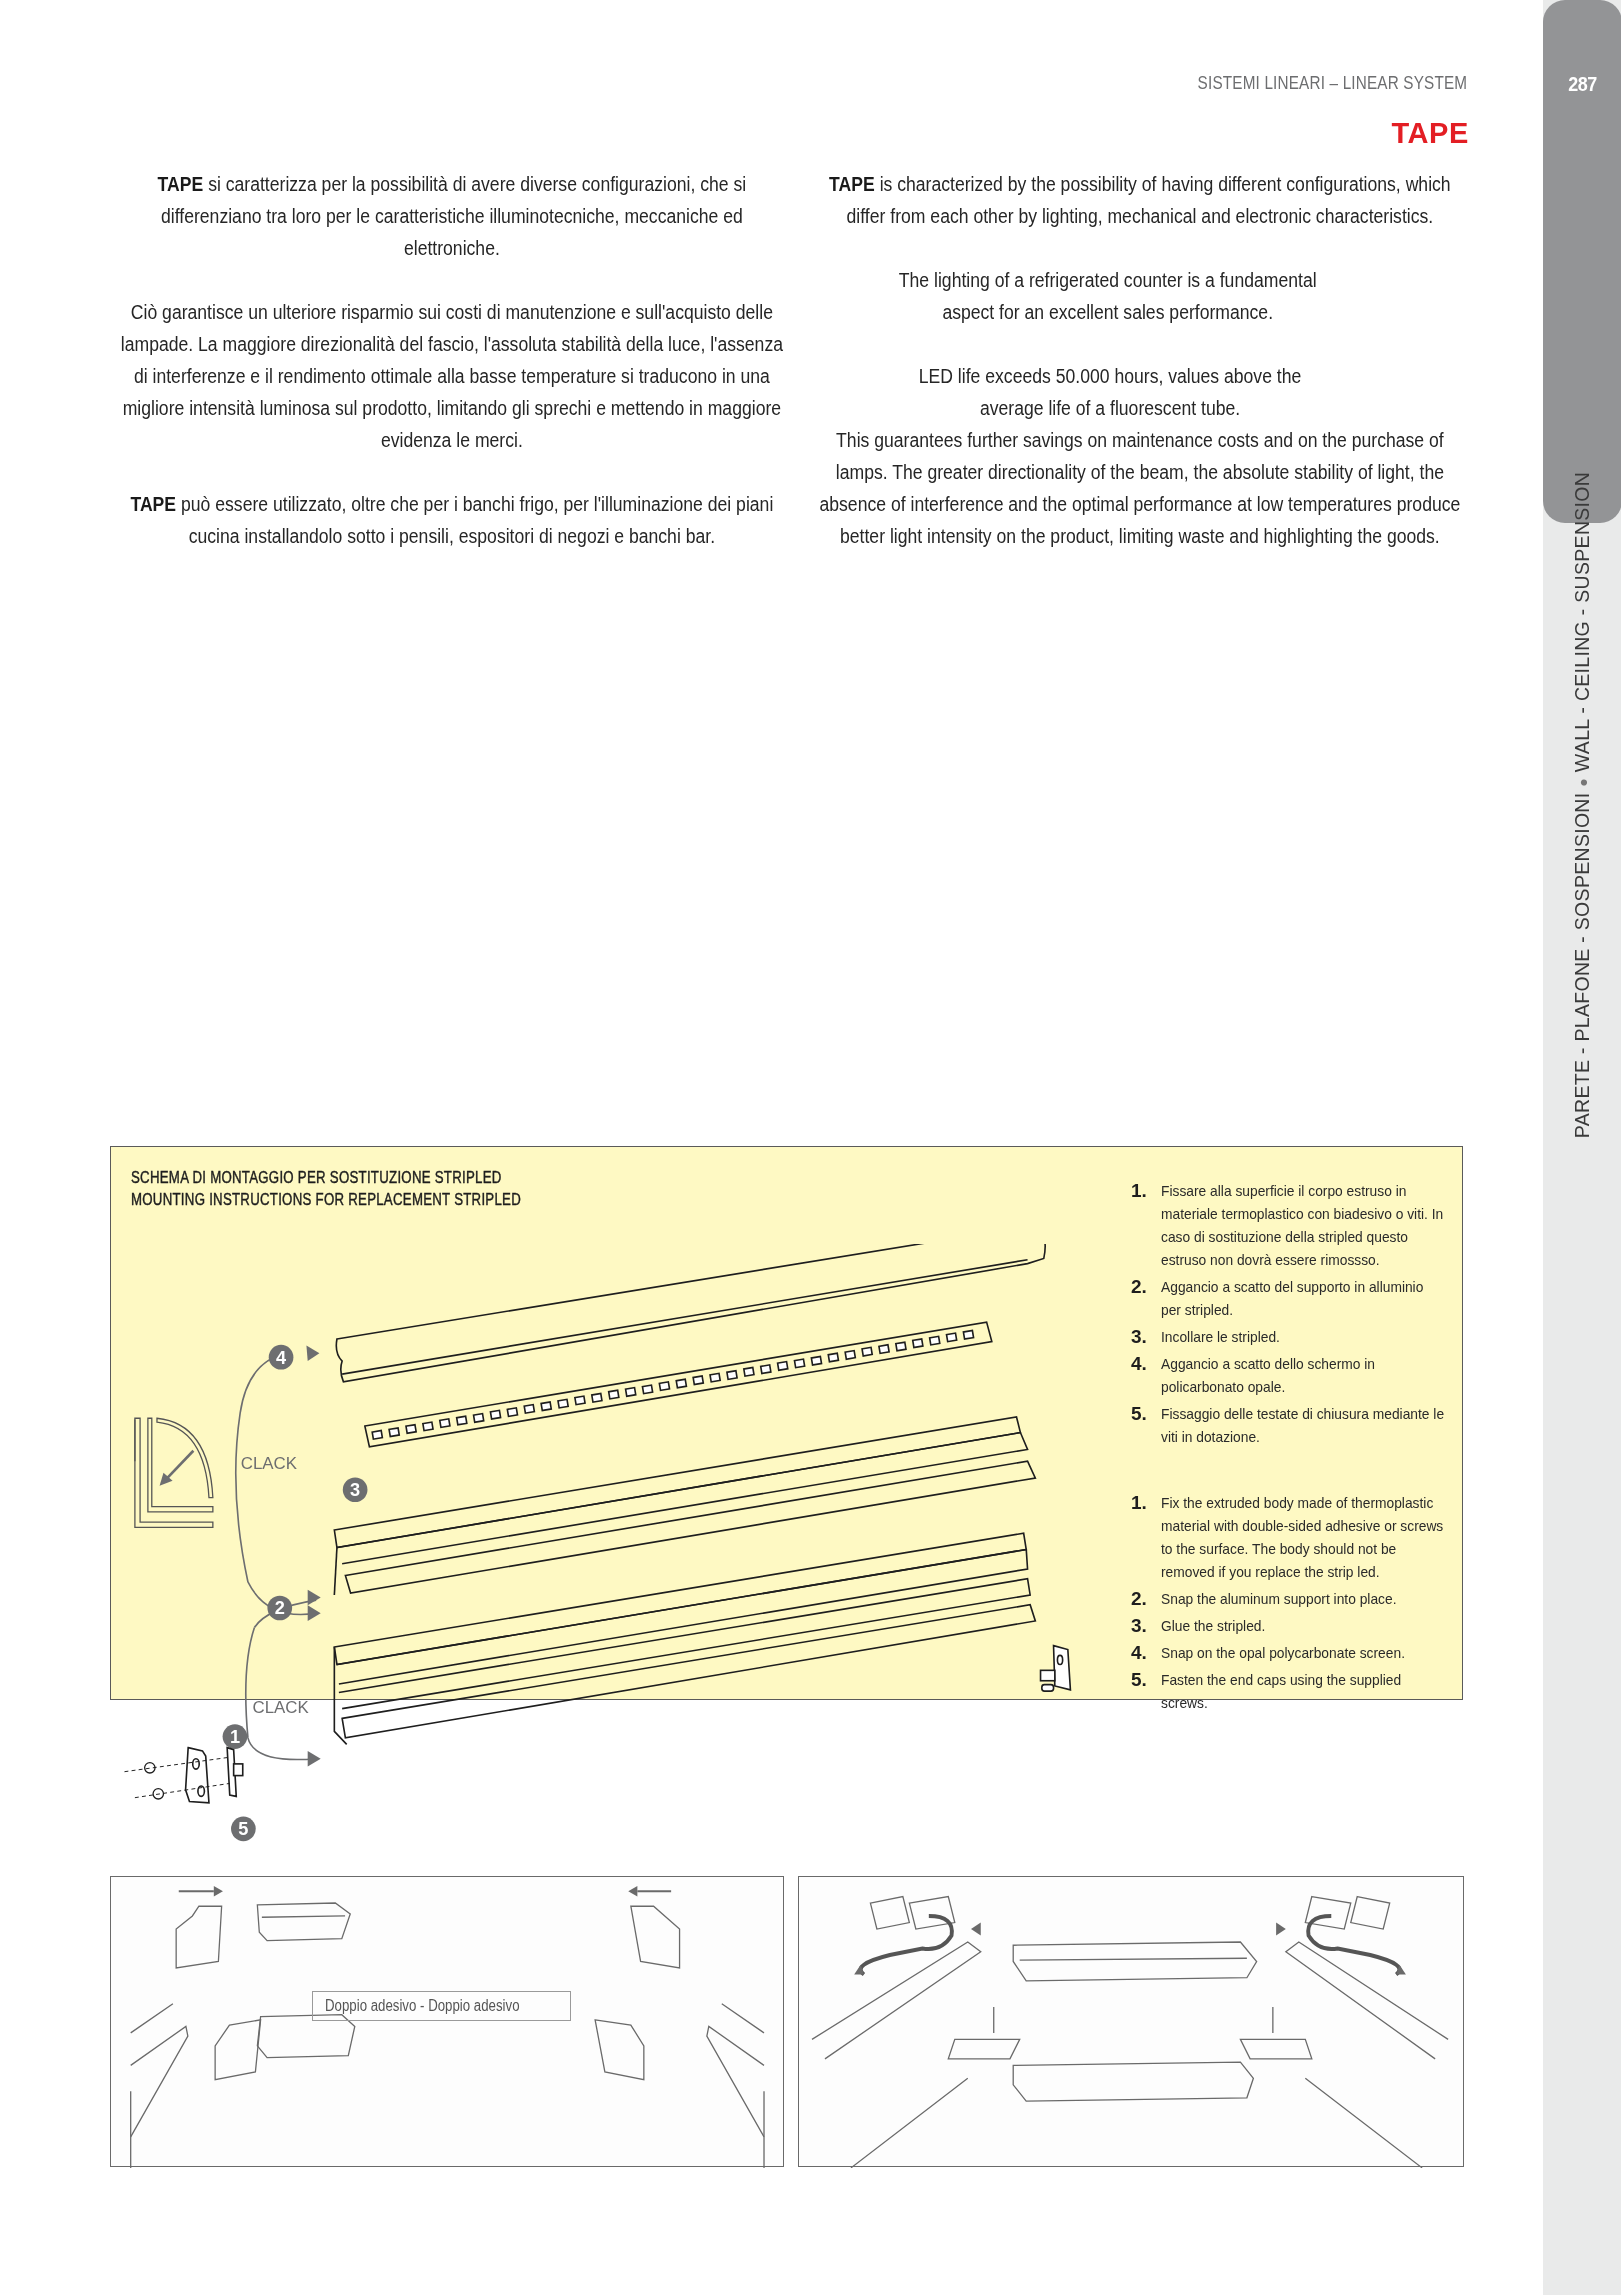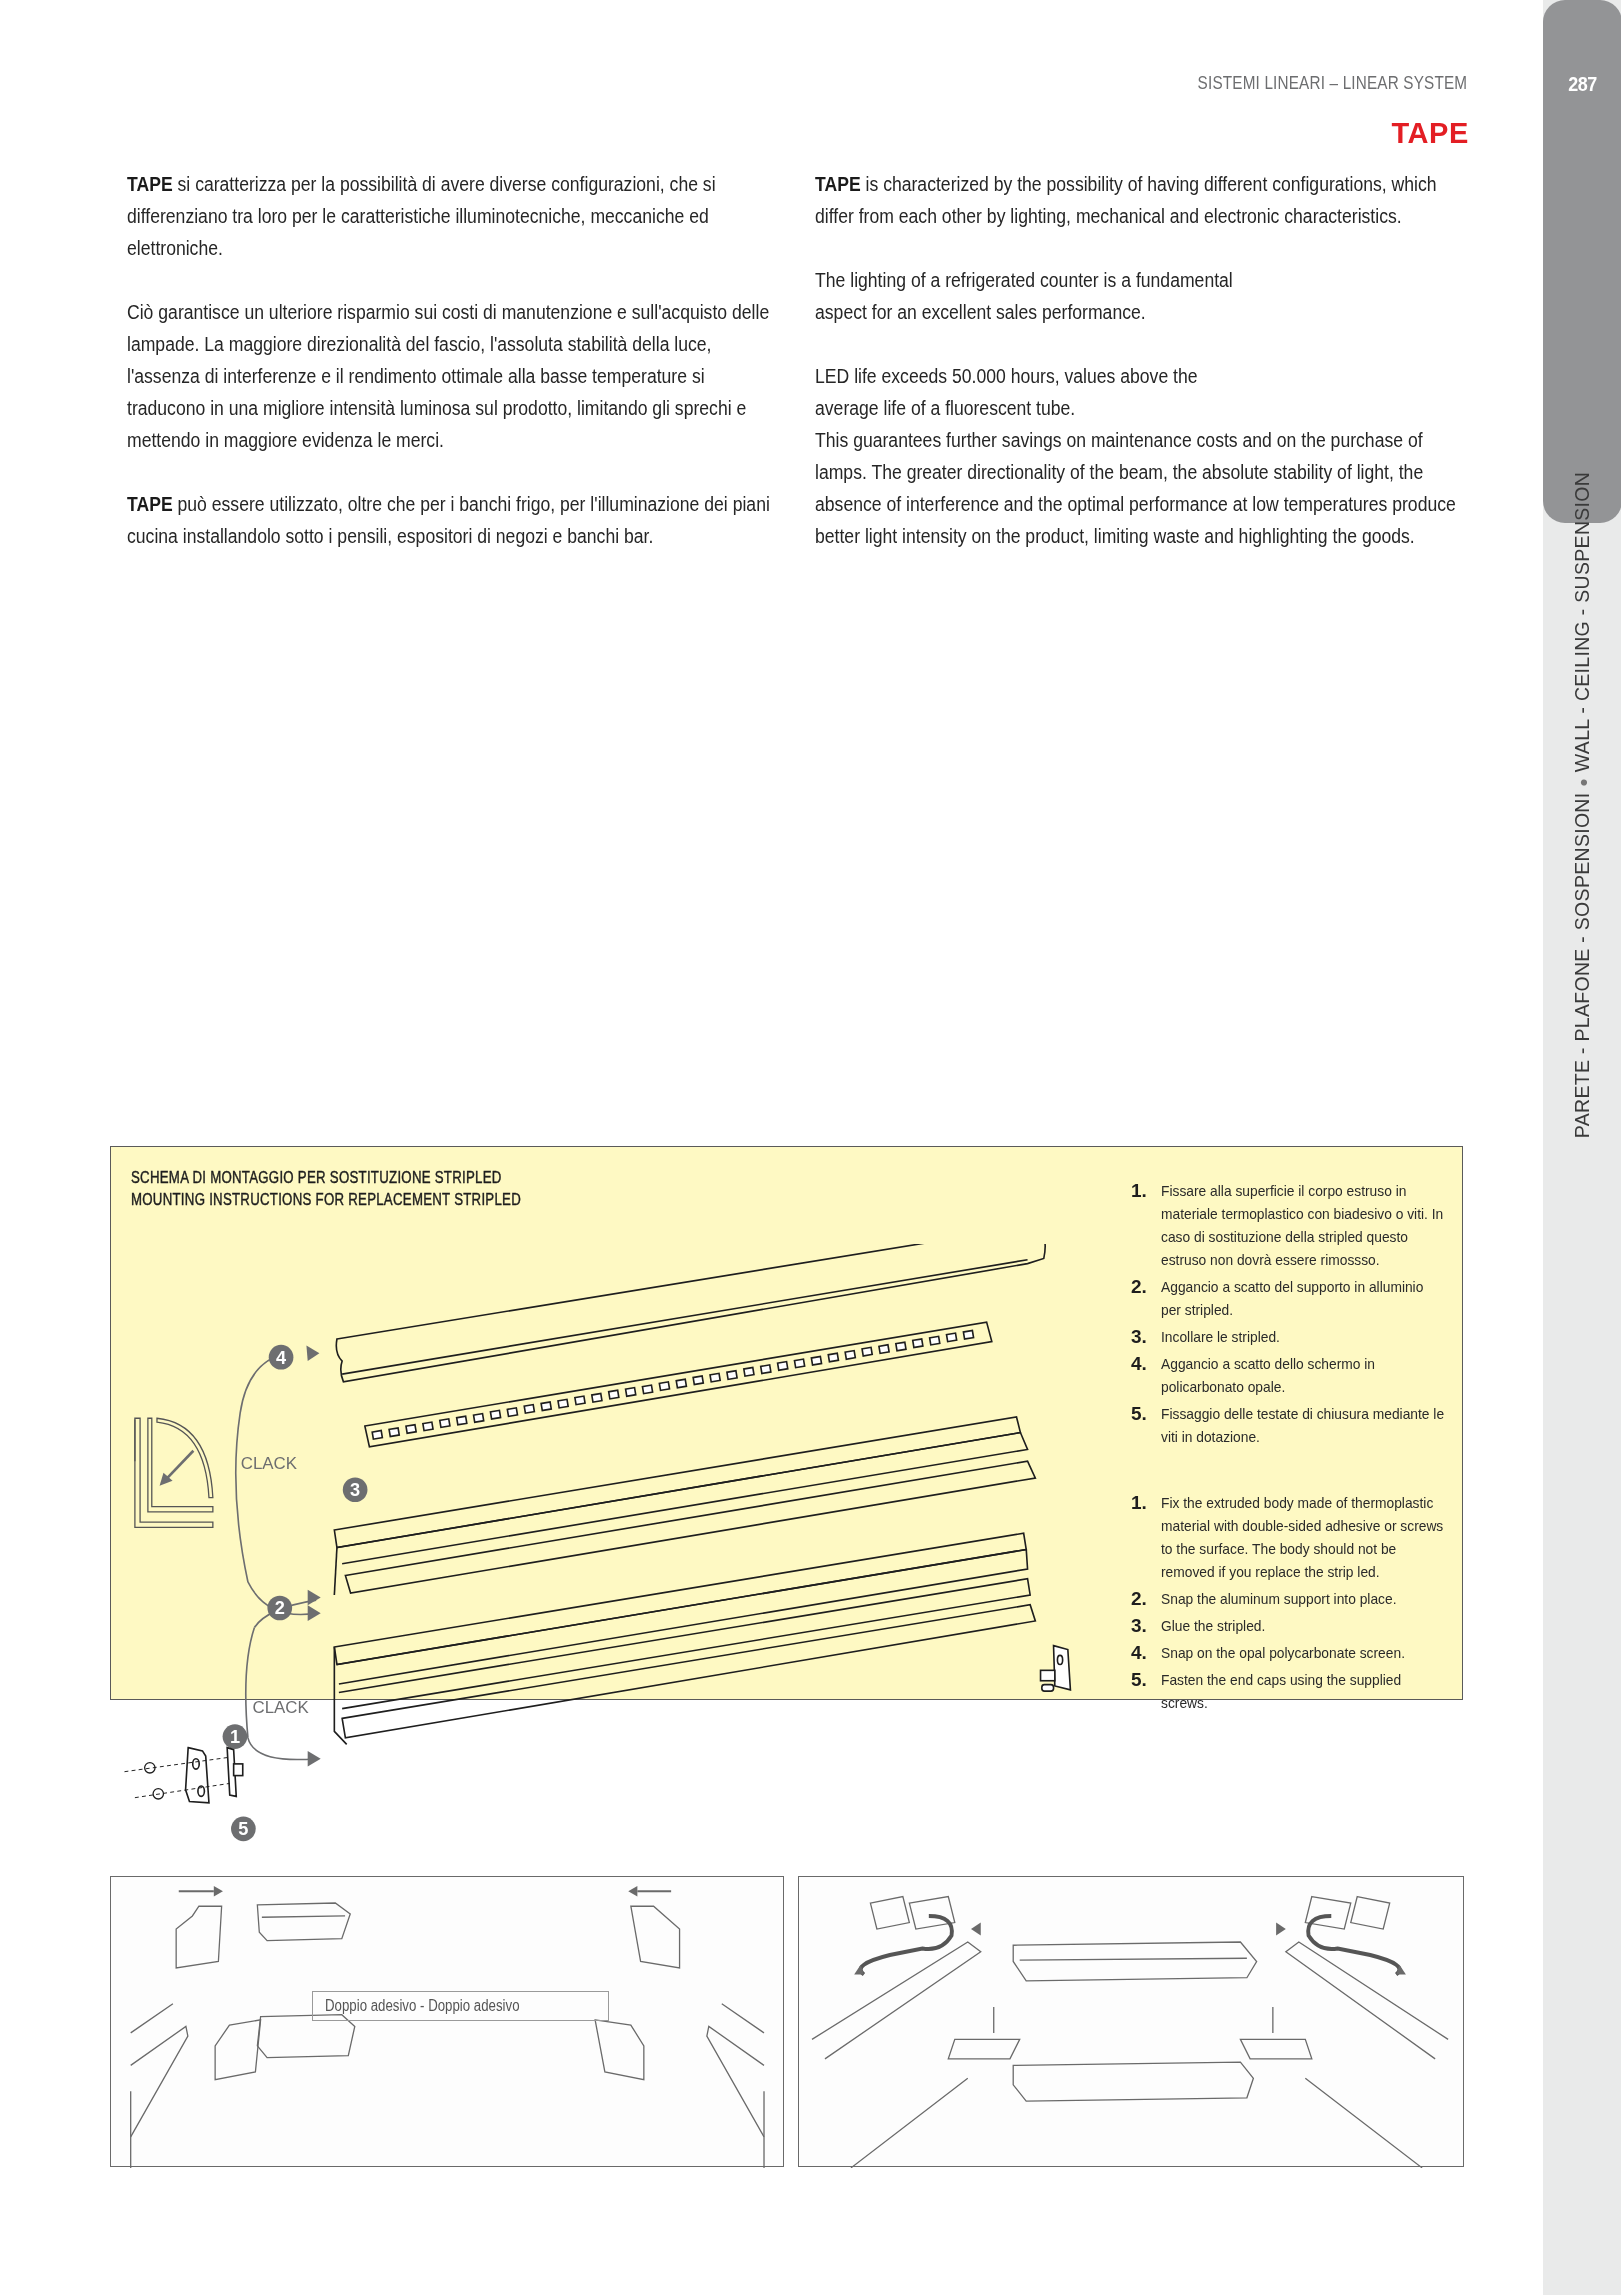--- a/index.html
+++ b/index.html
@@ -15,21 +15,21 @@
     transform:translate(-50%,-50%) rotate(-90deg); font-size:19.5px; color:#3a3a3a;
     letter-spacing:0.3px; transform-origin:center; }
   .side-label .sep { color:#777; font-size:14.3px; vertical-align:middle; }
 
   .header-section { position:absolute; right:155px; top:73px; font-size:18px; color:#6d6e70;
     letter-spacing:0.2px; transform:scaleX(0.85); transform-origin:right center; white-space:nowrap; }
   .header-title { position:absolute; right:153px; top:117px; font-size:29px; color:#e31e24;
     font-weight:bold; letter-spacing:0.6px; }
 
   .col { position:absolute; top:168px; font-size:20px; line-height:32px; color:#262626; }
-  .col p { margin:0 0 32px 12px; }
+  .col p { margin:0 0 32px 5px;text-align:center; }
   .col p.tight { margin-bottom:0; }
   .col b { font-weight:bold; color:#1a1a1a; }
   .col-it { left:115px; width:669px; }
   .col-en { left:803px; width:669px; }
   .cond { display:inline-block; transform:scaleX(0.88); transform-origin:left center; width:113.6%; }
 
   .main-box { position:absolute; left:110px; top:1146px; width:1353px; height:554px;
     border:1.3px solid #5a5a5a; box-sizing:border-box; background:#fef9c3; }
   .box-title { position:absolute; left:19.5px; top:19.5px; font-size:15.6px; line-height:22px;
     color:#1e1e1e; letter-spacing:0.3px; font-weight:bold; transform:scaleX(0.85); transform-origin:left top; white-space:nowrap; }
@@ -41,21 +41,21 @@
   .step-text { flex:1; transform:scaleX(0.92); transform-origin:left top; }
   .steps-it { top:32px; }
   .steps-en { top:344px; }
 
   .diagram { position:absolute; left:6.5px; top:97px; width:1007px; height:611px; }
 
   .img-box { position:absolute; top:1876px; height:291px; border:1.3px solid #6a6a6a; box-sizing:border-box; background:#fdfdfd; }
   .img-box-left { left:110px; width:674px; }
   .img-box-right { left:798px; width:666px; }
   .img-box svg { position:absolute; left:0; top:0; }
-  .adhesive-label { position:absolute; left:201px; top:114px; width:297px; height:30px; border:1.3px solid #9a9a9a;
+  .adhesive-label { position:absolute; left:201px; top:114px; width:259px; height:30px; border:1.3px solid #9a9a9a;
     box-sizing:border-box; font-size:15.6px; color:#555; line-height:27px; padding-left:11.7px; }
   .adhesive-label span { display:inline-block; transform:scaleX(0.85); transform-origin:left center; white-space:nowrap; }
 </style>
 </head>
 <body>
 
 <div class="sidebar">
   <div class="sidebar-top">
     <div class="page-number">287</div>
   </div>

